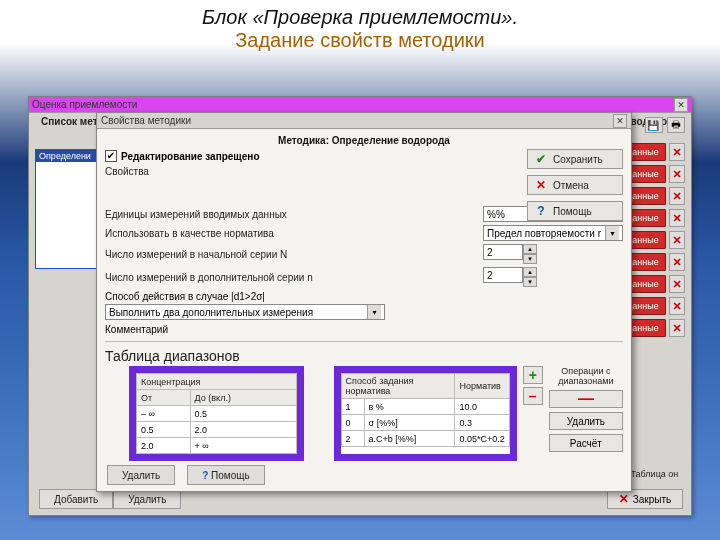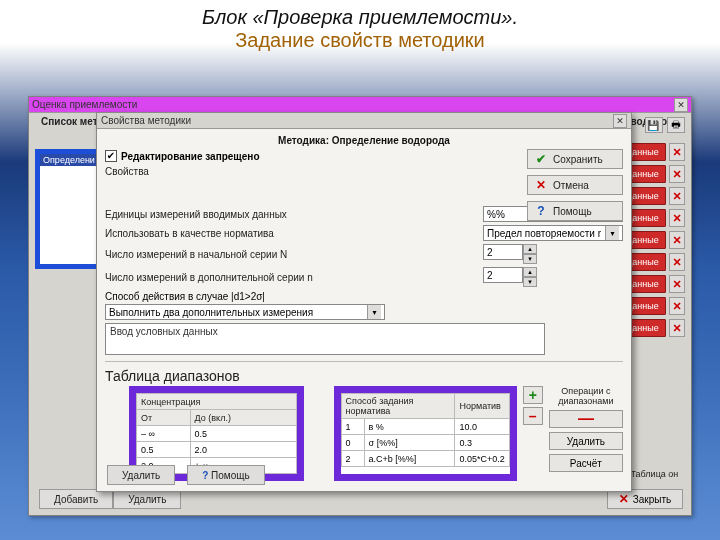--- a/index.html
+++ b/index.html
@@ -5,21 +5,21 @@
   * { box-sizing: border-box; }
   html, body { margin:0; padding:0; width:720px; height:540px; font-family: Tahoma, Arial, sans-serif; font-size:10px; overflow:hidden; }
   body { background: linear-gradient(180deg,#fff 0%,#fff 8%,#1a3a7a 30%,#2b5aa8 50%,#3a6cb8 70%,#5c8dd4 100%); }
   .slide-title { text-align:center; padding:6px 0 2px; }
   .slide-title .line1 { font-size:20px; font-style:italic; color:#111; }
   .slide-title .line2 { font-size:20px; color:#a16207; }
   .outer-window { position:absolute; left:28px; top:96px; width:664px; height:420px; background:#d6d4cf; border:1px solid #808080; box-shadow:2px 2px 4px rgba(0,0,0,0.3); }
   .outer-titlebar { height:16px; background:#d946ef; border-bottom:1px solid #999; display:flex; align-items:center; justify-content:space-between; padding:0 3px; font-size:10px; color:#333; }
   .outer-body { position:relative; height:calc(100% - 16px); }
   .section-label { font-size:10px; font-weight:bold; color:#222; padding:3px 6px; }
-  .white-panel { position:absolute; left:6px; top:36px; width:72px; height:120px; background:#fff; border:5px solid #1d4ed8; }
+  .white-panel { position:absolute; left:6px; top:36px; width:72px; height:120px; background:#fff; border:1px solid #1d4ed8; }
   .right-buttons { position:absolute; right:6px; top:30px; width:66px; display:flex; flex-direction:column; gap:4px; }
   .rb-row { display:flex; gap:3px; align-items:center; }
   .btn-data { flex:1; height:18px; background:#cf2a2a; color:#fff; font-size:9px; display:flex; align-items:center; justify-content:center; border:1px solid #8a1818; border-radius:1px; }
   .btn-x { width:16px; height:18px; background:#e0dedc; border:1px solid #999; display:flex; align-items:center; justify-content:center; color:#c00; font-weight:bold; font-size:11px; }
   .footer-btns { position:absolute; left:10px; bottom:6px; display:flex; gap:0; }
   .gray-btn { height:20px; padding:0 14px; background:#e0dedc; border:1px solid #999; display:flex; align-items:center; justify-content:center; font-size:10px; color:#222; }
   .close-btn { position:absolute; right:8px; bottom:6px; height:20px; width:76px; background:#e0dedc; border:1px solid #999; display:flex; align-items:center; justify-content:center; gap:4px; font-size:10px; }
   .close-btn .xico { color:#c00; font-weight:bold; font-size:12px; }
   .side-label { position:absolute; right:8px; bottom:36px; width:60px; font-size:9px; color:#222; }
   .top-right-icons { position:absolute; right:6px; top:4px; display:flex; gap:4px; }
@@ -194,21 +194,21 @@
               </div>
             </div>
         </div>
 
         <div class="lbl" style="margin-top:4px">Способ действия в случае |d1&gt;2σ|</div>
         <div class="select wide-select">
             <span>Выполнить два дополнительных измерения</span>
             <span class="arrow">▾</span>
           </div>
 
-        <div class="comment-box"><span>Ввод условных данных</span></div>
+        <div class="lbl" style="margin-top:4px">Комментарий</div>
       </div>
     </div>
 
     <div class="dialog-right">
       <div class="dlg-btn">
           <span class="ico ok">✔</span>
           <span>Сохранить</span>
         </div>
       <div class="dlg-btn">
           <span class="ico cx">✕</span>

